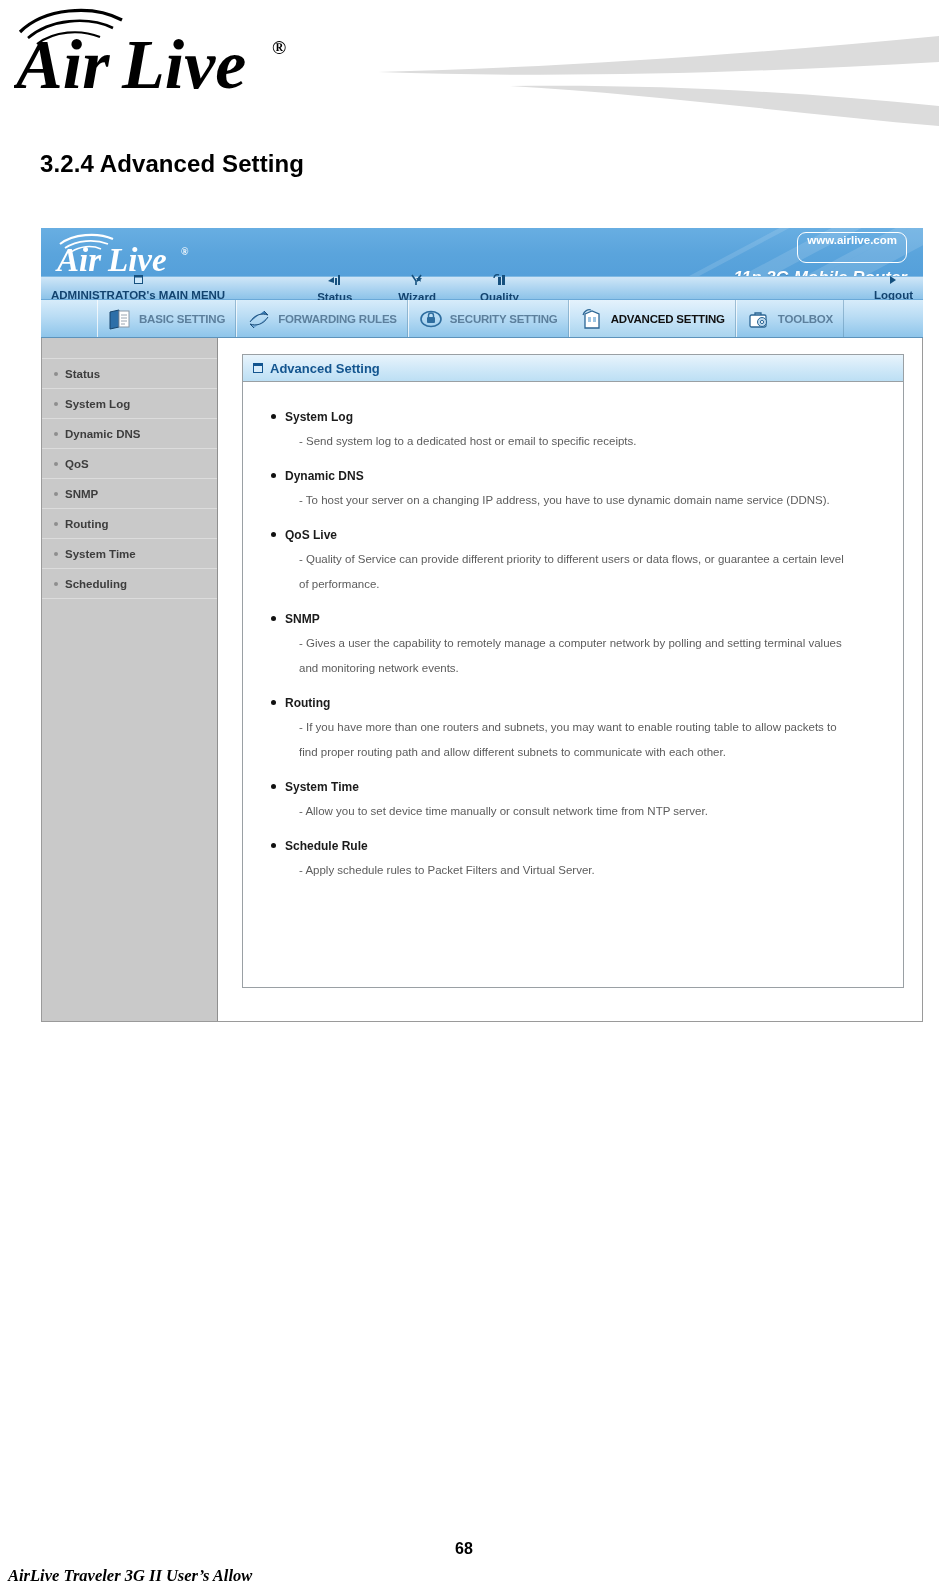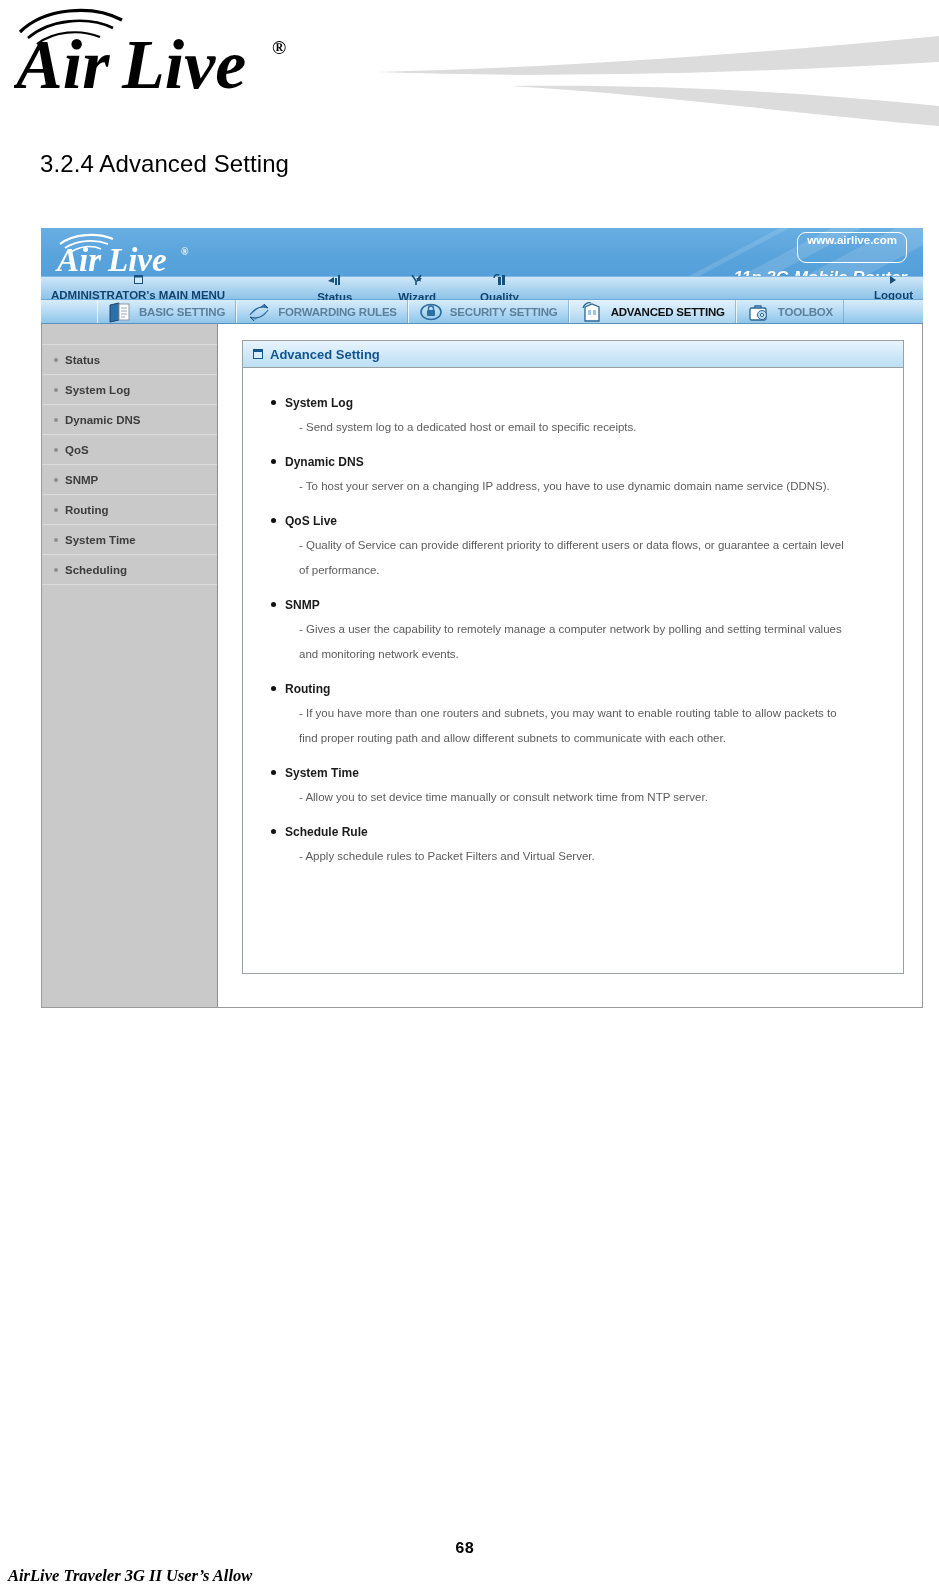--- a/index.html
+++ b/index.html
@@ -30,21 +30,21 @@
     position: absolute;
     left: 14px; top: 6px;
     width: 290px; height: 96px;
   }
 
   
   #section-heading {
     position: absolute;
     left: 40px; top: 150px;
     font-size: 24px;
-    font-weight: normal;
+    font-weight: bold;
     color: #000000;
     letter-spacing: 0.1px;
     white-space: nowrap;
   }
 
   
   #router-ui {
     position: absolute;
     left: 41px; top: 228px;
     width: 882px; height: 794px;
@@ -123,21 +123,21 @@
   #nav-mainmenu { margin-left: 10px; }
   #nav-status   { margin-left: 92px; }
   #nav-wizard   { margin-left: 46px; }
   #nav-advanced { margin-left: 44px; }
   #nav-logout   { margin-left: auto; margin-right: 10px; }
   .nav-ico { display: inline-block; line-height: 0; }
 
   
   #ui-tabs {
     position: relative;
-    height: 24px;
+    height: 38px;
     background: linear-gradient(180deg, #d7ecfa 0%, #b9dcf4 45%, #8ec5ea 100%);
     border-bottom: 1px solid #5d93bb;
     display: flex;
     align-items: stretch;
     padding-left: 56px;
     box-sizing: border-box;
   }
   .tab {
     display: flex;
     align-items: center;
@@ -264,21 +264,21 @@
     font-family: "Liberation Serif", serif;
     font-size: 16.5px;
     font-weight: bold;
     font-style: italic;
     color: #000000;
     white-space: nowrap;
   }
   #footer-page {
     position: absolute;
     left: 455px; top: 1540px;
-    font-family: Liberation Mono, monospace;
+    font-family: Liberation Sans, sans-serif;
     font-size: 16px;
     font-weight: bold;
     color: #000000;
   }
 </style>
 </head>
 <body>
 
 <div id="brand-header">
 

